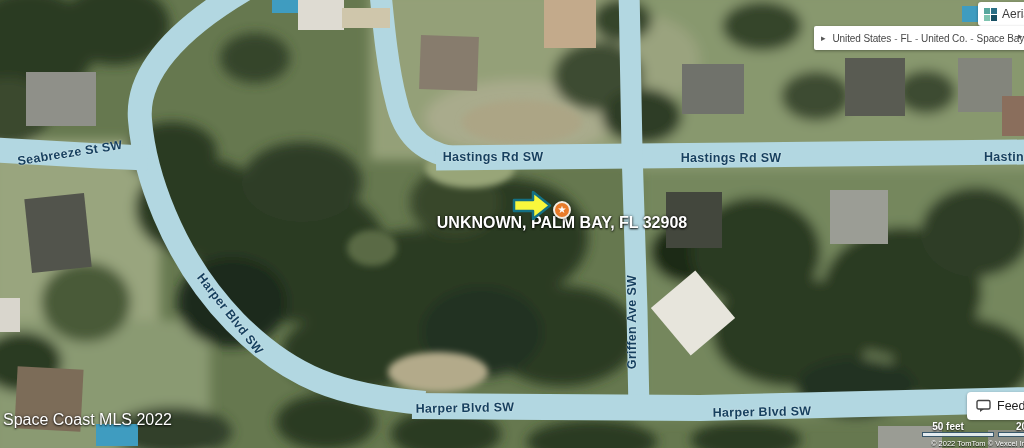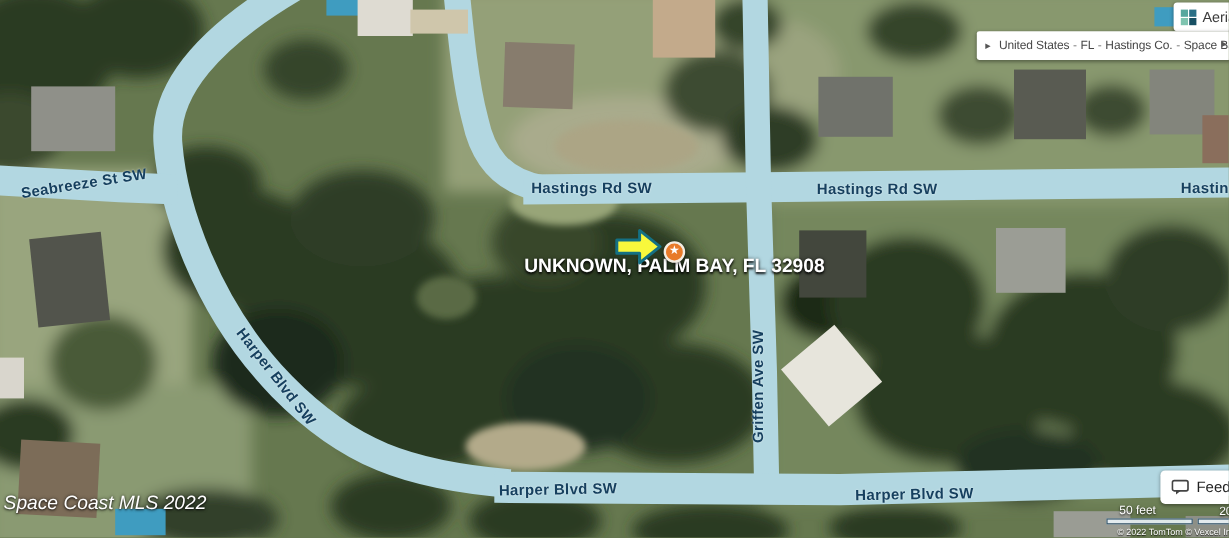--- a/index.html
+++ b/index.html
@@ -41,24 +41,24 @@
   #breadcrumb{ left:814px; top:26px; width:230px; height:24px; border-radius:2px 0 0 2px; padding:0 4px 0 7px; font-size:10px; letter-spacing:-.1px; color:#474747; }
   #breadcrumb .chev{ color:#555; font-size:9px; margin-right:7px; }
   #breadcrumb .sep{ color:#7a7a7a; margin:0 3px; }
   #breadcrumb-next{ position:absolute; left:1018px; top:31px; z-index:11; color:#555; font-size:9px; }
   .crumb{ cursor:pointer; }
 
   #feedback-btn{ left:967px; top:392px; width:92px; height:28px; border-radius:4px; padding-left:9px; gap:6px; font-size:12.5px; color:#222; }
 
   .attribution{
     position:absolute; left:3px; top:411px; z-index:6; color:#fff; font-size:16px;
-    text-shadow:0 1px 2px rgba(0,0,0,.8), 0 0 3px rgba(0,0,0,.5); white-space:nowrap;font-style:italic;
+    text-shadow:0 1px 2px rgba(0,0,0,.8), 0 0 3px rgba(0,0,0,.5); white-space:nowrap;
   }
   .scale-label{
-    position:absolute; z-index:6; color:#fff; font-size:10px; font-weight:400; white-space:nowrap;
+    position:absolute; z-index:6; color:#fff; font-size:10px; font-weight:700; white-space:nowrap;
     text-shadow:0 1px 2px rgba(0,0,0,.9);
   }
   #scale-feet{ left:948px; top:426px; transform:translate(-50%,-50%); }
   #scale-m{ left:1016px; top:421px; }
   .scale-bar{ position:absolute; top:432px; height:5px; z-index:6;
     background:rgba(235,244,248,.9); border:1px solid #37576b; }
   #scale-bar-l{ left:922px; width:72px; } #scale-bar-r{ left:998px; width:30px; }
   .copyright{
     position:absolute; left:931px; top:439px; z-index:6; color:#fff; font-size:7.5px;
     white-space:nowrap; text-shadow:0 1px 1px rgba(0,0,0,.9);
@@ -187,21 +187,21 @@
       </span>
     <span>Aerial</span>
   </div>
 
   <div id="breadcrumb" class="white-chip">
     <span class="chev">▸</span>
     <span class="crumb">United States</span>
     <span class="sep">-</span>
     <span class="crumb">FL</span>
     <span class="sep">-</span>
-    <span class="crumb">Hastings Co.</span>
+    <span class="crumb">United Co.</span>
     <span class="sep">-</span>
     <span class="crumb">Space Bay</span>
   </div>
   <span id="breadcrumb-next">▸</span>
 
   <div class="attribution">Space Coast MLS 2022</div>
 
   <div id="feedback-btn" class="white-chip">
     <svg width="15" height="14" viewBox="0 0 15 14">
       <rect x="1" y="1.5" width="13" height="8.5" rx="1.5" fill="none" stroke="#444" stroke-width="1.4"></rect>

